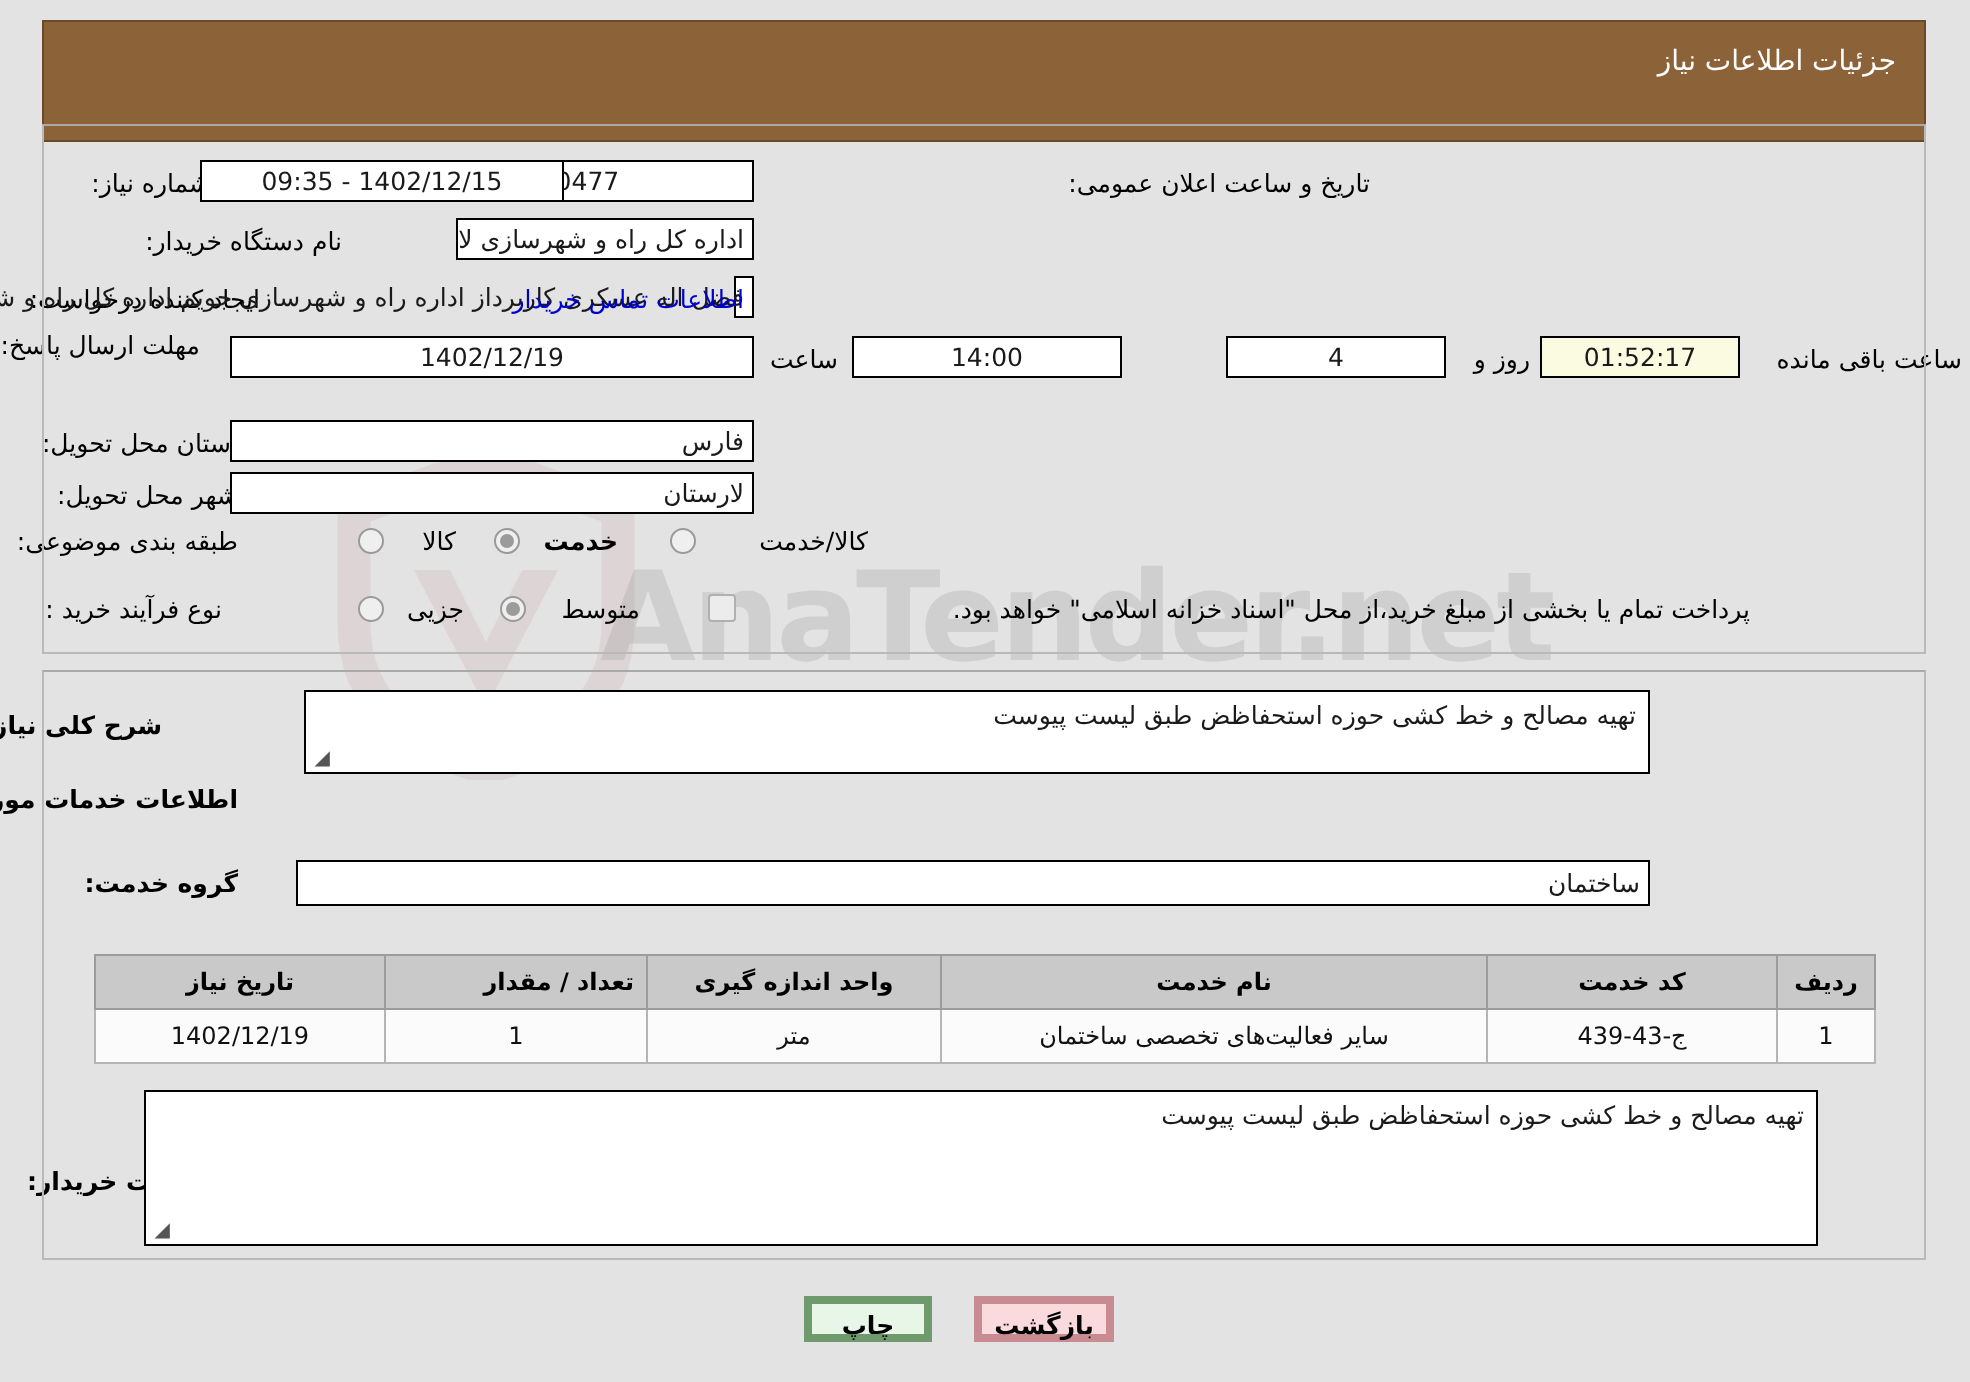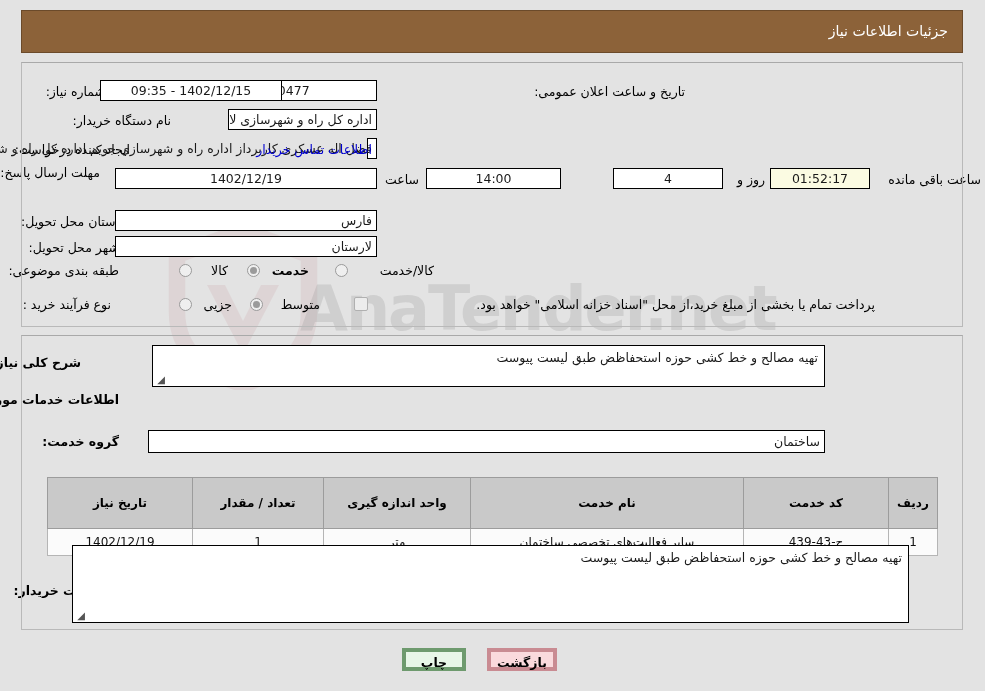--- a/index.html
+++ b/index.html
@@ -30,21 +30,21 @@
     position:absolute;left:300px;top:272px;
     font-size:62px;font-weight:bold;
     color:rgba(150,150,150,.26);
     letter-spacing:-2px;
     font-family:"DejaVu Sans","Liberation Sans",sans-serif;
     direction:ltr;
   }
   
   .banner{
     position:absolute;left:21px;top:10px;
-    width:942px;height:43px;
+    width:942px;height:61px;
     background:#8c6239;
     border:1px solid #6b4a2a;
     box-sizing:border-box;
     z-index:2;
     padding-left:44px;
   }
   .banner-title{
     position:absolute;right:14px;top:12px;
     color:#ffffff;font-size:14px;
   }
@@ -134,21 +134,21 @@
     position:absolute;
     border-collapse:collapse;
     font-size:12px;
     background:#fff;
   }
   table.tbl th{
     background:#c9c9c9;
     border:1px solid #9c9c9c;
     font-weight:bold;
     height:26px;
-    padding:12px 6px;
+    padding:0 6px;
     color:#000;
     white-space:nowrap;
   }
   table.tbl td{
     background:#fbfbfb;
     border:1px solid #b5b5b5;
     height:26px;
     padding:0 6px;
     text-align:center;
     color:#111;
@@ -251,21 +251,21 @@
 <div class="lbl lbl-b" style="right:866px;top:434px;width:84px;">گروه خدمت:</div>
 <div class="fld rtl-start" style="right:160px;left:136px;top:430px;height:23px;line-height:21px;margin-left:12px;">ساختمان</div>
 
 <table class="tbl" id="services-table" style="right:47px;left:47px;top:477px;width:891px;">
   <thead>
     <tr>
       <th style="width:36px;">ردیف</th>
       <th style="width:132px;">کد خدمت</th>
       <th>نام خدمت</th>
       <th style="width:134px;text-align:center;">واحد اندازه گیری</th>
-      <th style="width:118px;">تعداد / مقدار</th>
+      <th style="width:118px;text-align:right;">تعداد / مقدار</th>
       <th style="width:132px;">تاریخ نیاز</th>
     </tr>
   </thead>
   <tbody>
     <tr>
       <td class="num">1</td>
       <td class="num">ج-43-439</td>
       <td>سایر فعالیت‌های تخصصی ساختمان</td>
       <td>متر</td>
       <td class="num">1</td>

